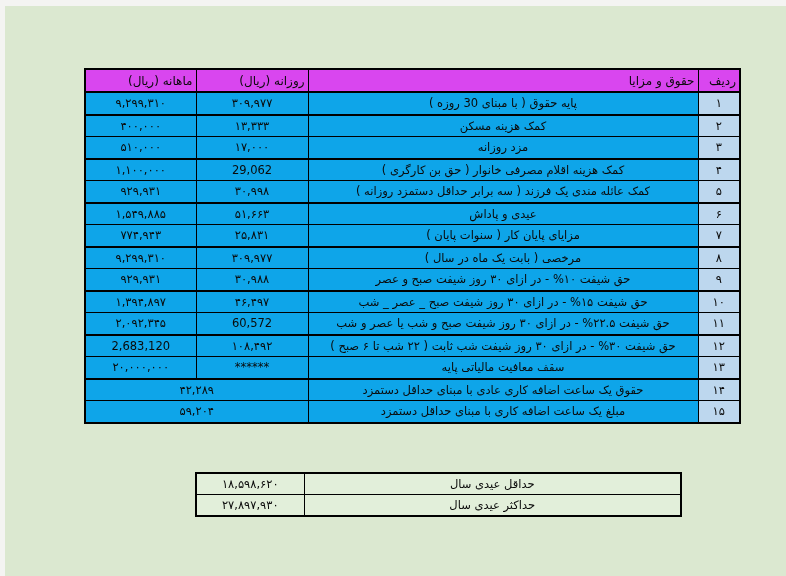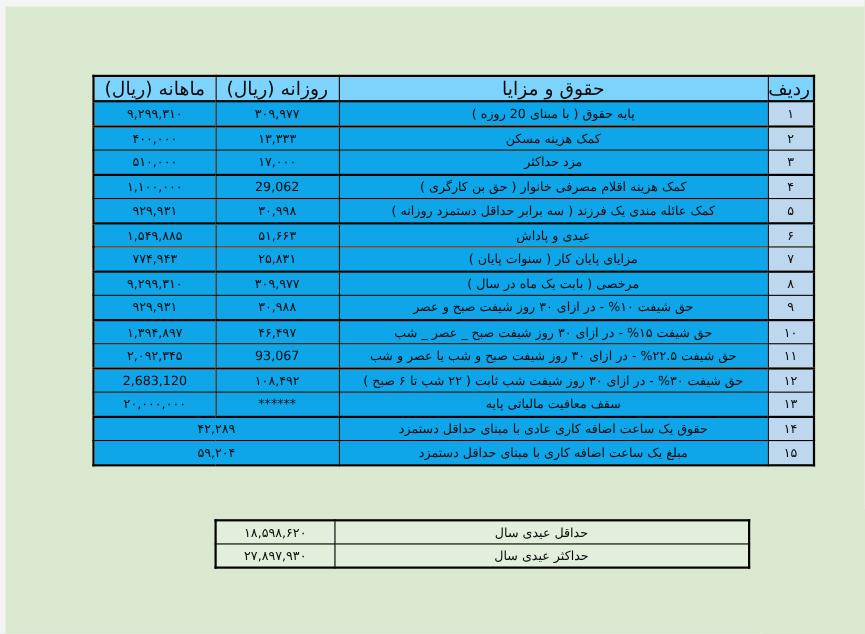--- a/index.html
+++ b/index.html
@@ -18,22 +18,22 @@
     direction:rtl;
   }
   .main{left:79px;top:62px;width:655px;border:2px solid #000;}
   .summary{left:190px;top:466px;width:485px;border:2px solid #000;}
   th,td{
     border:1px solid #000;
     text-align:center;vertical-align:middle;
     padding:0 3px;overflow:hidden;white-space:nowrap;
   }
   .main th{
-    height:21px;background:#7dd3fc;font-weight:normal;
-    font-size:17px;border-bottom-width:2px;
+    height:21px;background:#d946ef;font-weight:normal;
+    font-size:12px;border-bottom-width:2px;text-align:right;
   }
   .main td{height:20.5px;font-size:11.5px;background:#0ea5e9;}
   .main td.no{background:#bdd7ee;}
   .main tr.grp td{border-bottom-width:2px;}
   .summary td{height:20px;font-size:11.5px;background:#e2efda;}
   .num{font-size:11.5px;}
 </style>
 </head>
 <body>
 
@@ -50,33 +50,33 @@
       <tr>
         <th>ردیف</th>
         <th>حقوق و مزایا</th>
         <th>روزانه (ریال)</th>
         <th>ماهانه (ریال)</th>
       </tr>
     </thead>
     <tbody>
       <tr class="grp">
         <td class="no">۱</td>
-        <td class="lbl">پایه حقوق ( با مبنای 20 روزه )</td>
+        <td class="lbl">پایه حقوق ( با مبنای 30 روزه )</td>
         <td class="num">۳۰۹,۹۷۷</td>
         <td class="num">۹,۲۹۹,۳۱۰</td>
       </tr>
       <tr>
         <td class="no">۲</td>
         <td class="lbl">کمک هزینه مسکن</td>
         <td class="num">۱۳,۳۳۳</td>
         <td class="num">۴۰۰,۰۰۰</td>
       </tr>
       <tr class="grp">
         <td class="no">۳</td>
-        <td class="lbl">مزد حداکثر</td>
+        <td class="lbl">مزد روزانه</td>
         <td class="num">۱۷,۰۰۰</td>
         <td class="num">۵۱۰,۰۰۰</td>
       </tr>
       <tr>
         <td class="no">۴</td>
         <td class="lbl">کمک هزینه اقلام مصرفی خانوار ( حق بن کارگری )</td>
         <td class="num">29,062</td>
         <td class="num">۱,۱۰۰,۰۰۰</td>
       </tr>
       <tr class="grp">
@@ -111,21 +111,21 @@
       </tr>
       <tr>
         <td class="no">۱۰</td>
         <td class="lbl">حق شیفت ۱۵% - در ازای ۳۰ روز شیفت صبح _ عصر _ شب</td>
         <td class="num">۴۶,۴۹۷</td>
         <td class="num">۱,۳۹۴,۸۹۷</td>
       </tr>
       <tr class="grp">
         <td class="no">۱۱</td>
         <td class="lbl">حق شیفت ۲۲.۵% - در ازای ۳۰ روز شیفت صبح و شب یا عصر و شب</td>
-        <td class="num">93,067</td>
+        <td class="num">60,572</td>
         <td class="num">۲,۰۹۲,۳۴۵</td>
       </tr>
       <tr>
         <td class="no">۱۲</td>
         <td class="lbl">حق شیفت ۳۰% - در ازای ۳۰ روز شیفت شب ثابت ( ۲۲ شب تا ۶ صبح )</td>
         <td class="num">۱۰۸,۴۹۲</td>
         <td class="num">2,683,120</td>
       </tr>
       <tr class="grp">
         <td class="no">۱۳</td>

